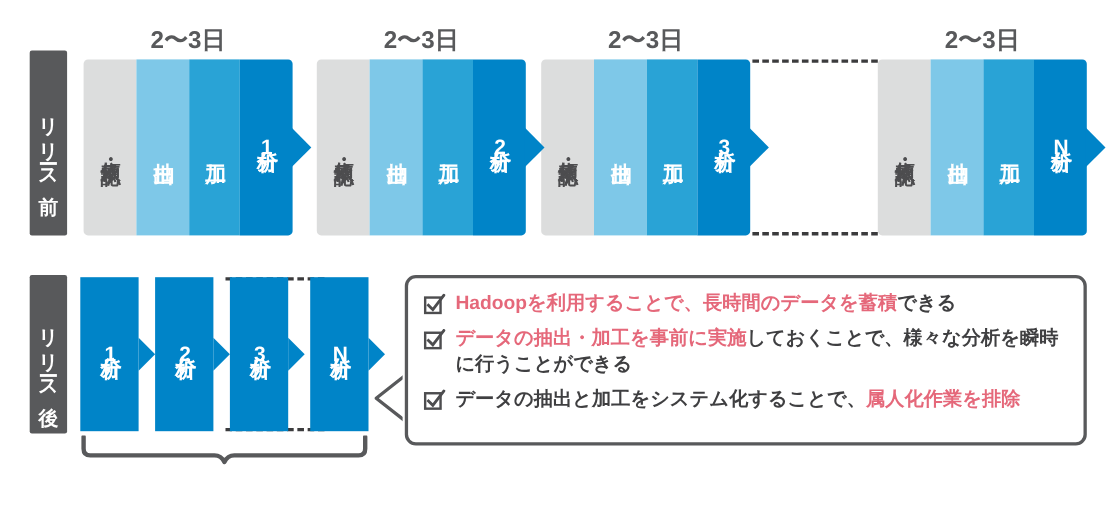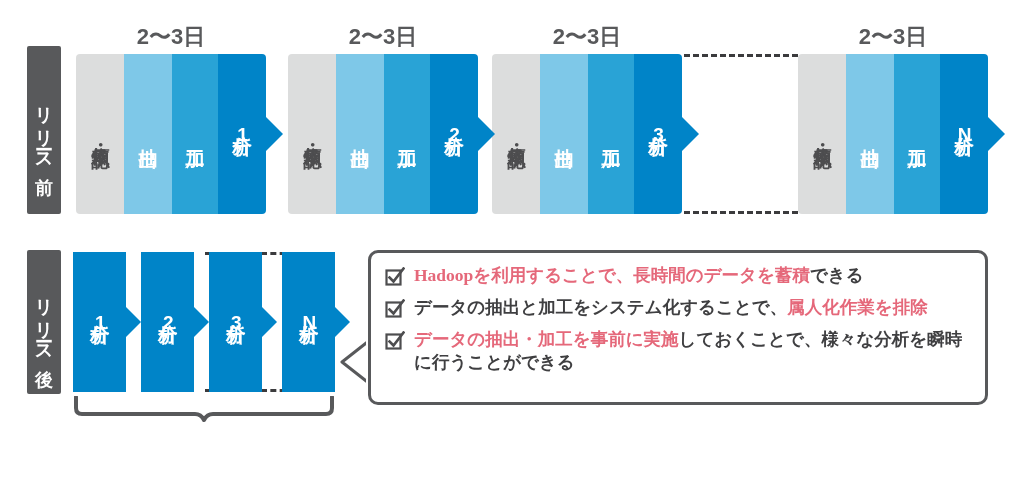--- a/index.html
+++ b/index.html
@@ -109,21 +109,21 @@
   #callout{
     position:absolute;left:368px;top:250px;width:620px;height:155px;
     border:3px solid #58595b;border-radius:10px;
     box-sizing:border-box;background:#ffffff;
   }
   #callout-tail{position:absolute;left:336px;top:338px;width:36px;height:48px;}
   .bullets{
     position:absolute;left:14px;top:11px;right:12px;
     display:flex;flex-direction:column;gap:9px;
   }
-  .bullet{display:flex;align-items:flex-start;gap:9px;font-family:Liberation Serif, serif;}
+  .bullet{display:flex;align-items:flex-start;gap:9px;}
   .check-icon{flex:0 0 auto;width:20px;height:20px;margin-top:3px;}
   .btext{
     font-size:17.5px;font-weight:bold;line-height:1.32;
     color:#3f3f41;letter-spacing:0px;
   }
   .hl{color:#e5687a;}
 </style>
 </head>
 <body>
 
@@ -255,30 +255,30 @@
           <span class="hl">Hadoopを利用することで、長時間のデータを蓄積</span><span>できる</span>
         </div>
       </div>
 
       <div class="bullet">
         <svg class="check-icon" viewBox="0 0 20 20">
           <rect x="1.5" y="3.5" width="14" height="14" fill="none" stroke="#4d4d4f" stroke-width="2.2"></rect>
           <path d="M4.5,10.5 L8.5,14.5 L18.5,1.5" fill="none" stroke="#4d4d4f" stroke-width="2.6" stroke-linecap="square" stroke-linejoin="miter"></path>
         </svg>
         <div class="btext">
-          <span>データの抽出と加工をシステム化することで、</span><span class="hl">属人化作業を排除</span>
+          <span class="hl">データの抽出・加工を事前に実施</span><span>しておくことで、様々な分析を瞬時に行うことができる</span>
         </div>
       </div>
 
       <div class="bullet">
         <svg class="check-icon" viewBox="0 0 20 20">
           <rect x="1.5" y="3.5" width="14" height="14" fill="none" stroke="#4d4d4f" stroke-width="2.2"></rect>
           <path d="M4.5,10.5 L8.5,14.5 L18.5,1.5" fill="none" stroke="#4d4d4f" stroke-width="2.6" stroke-linecap="square" stroke-linejoin="miter"></path>
         </svg>
         <div class="btext">
-          <span class="hl">データの抽出・加工を事前に実施</span><span>しておくことで、様々な分析を瞬時に行うことができる</span>
+          <span>データの抽出と加工をシステム化することで、</span><span class="hl">属人化作業を排除</span>
         </div>
       </div>
 
     </div>
   </div>
 
 </div>
 
 </body></html>

